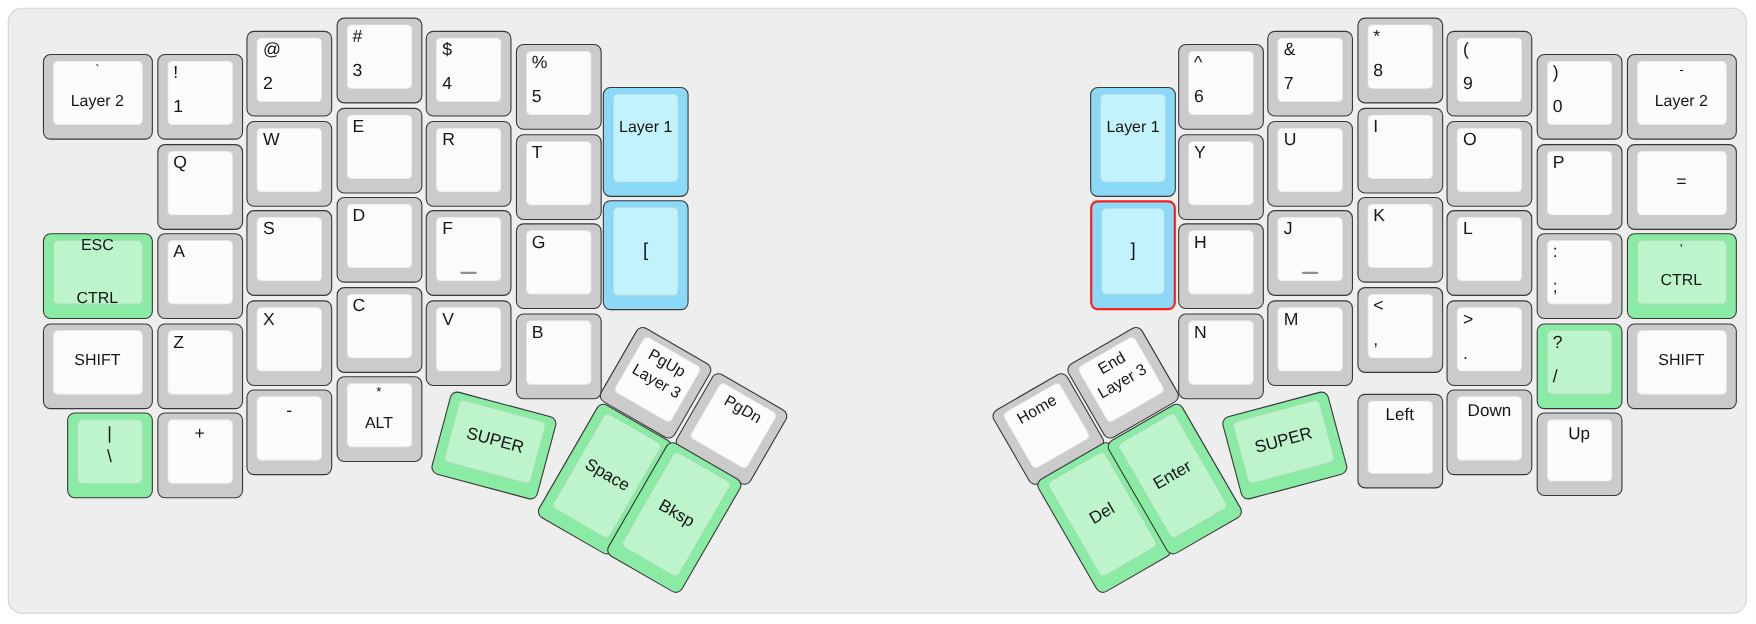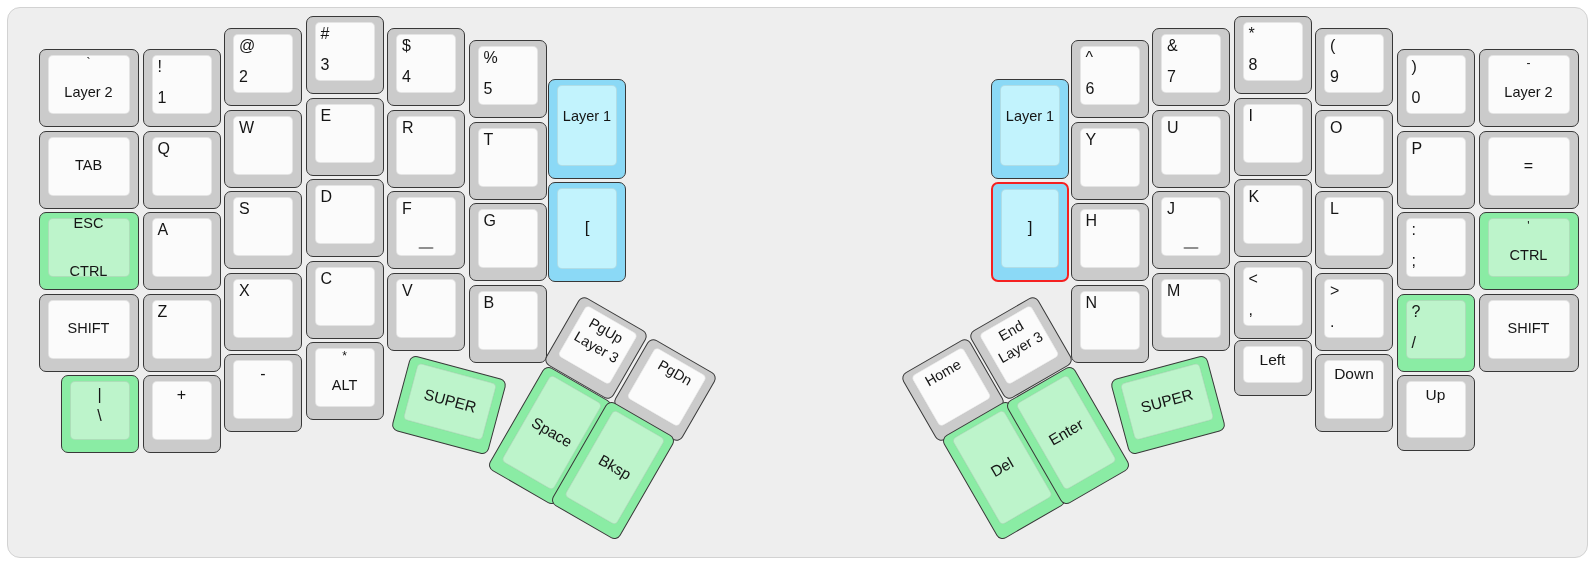--- a/index.html
+++ b/index.html
@@ -41,26 +41,20 @@
 <div id="viewport">
   <div class="panel"></div>
   <div class="stage">
       <div class="key white" style="left: 38.5px; top: 49px; width: 100px; height: 78px;">
         <div class="cap"></div>
         <div class="leg tagL">
           <span class="tsmall">`</span>
           <span class="tmain">Layer 2</span>
         </div>
       </div>
-      <div class="key white" style="left: 38.5px; top: 130.5px; width: 100px; height: 78px;">
-        <div class="cap"></div>
-        <div class="leg centerL" style="font-size: 14.5px;">
-          <span>TAB</span>
-        </div>
-      </div>
       <div class="key green" style="left: 38.5px; top: 212px; width: 100px; height: 78px;">
         <div class="cap"></div>
         <div class="leg centerL" style="font-size: 14.5px; gap: 28px;">
           <span>ESC</span>
           <span>CTRL</span>
         </div>
       </div>
       <div class="key white" style="left: 38.5px; top: 293.5px; width: 100px; height: 78px;">
         <div class="cap"></div>
         <div class="leg centerL" style="font-size: 14.5px;">
@@ -344,21 +338,21 @@
           <span>K</span>
         </div>
       </div>
       <div class="key white" style="left: 1233.5px; top: 260.5px; width: 78px; height: 78px;">
         <div class="cap"></div>
         <div class="leg pairL">
           <span>&lt;</span>
           <span>,</span>
         </div>
       </div>
-      <div class="key white" style="left: 1233.5px; top: 340px; width: 78px; height: 56px;">
+      <div class="key white" style="left: 1233.5px; top: 358px; width: 78px; height: 86px;">
         <div class="cap"></div>
         <div class="leg topL" style="font-size: 15.5px;">
           <span>Left</span>
         </div>
       </div>
       <div class="key white" style="left: 1315px; top: 28px; width: 78px; height: 78px;">
         <div class="cap"></div>
         <div class="leg pairL">
           <span>(</span>
           <span>9</span>

